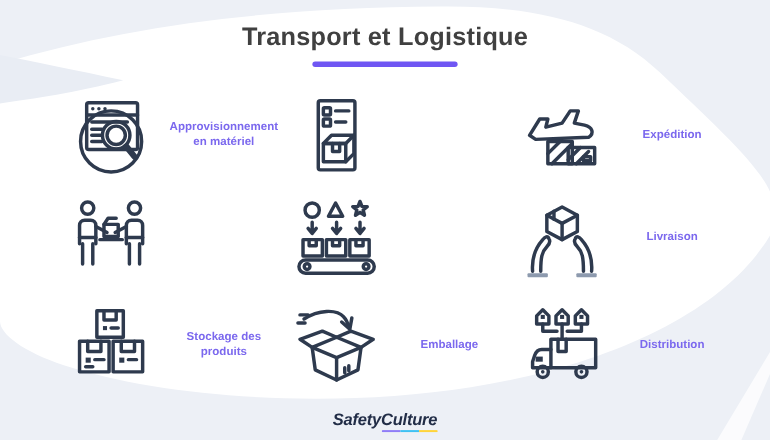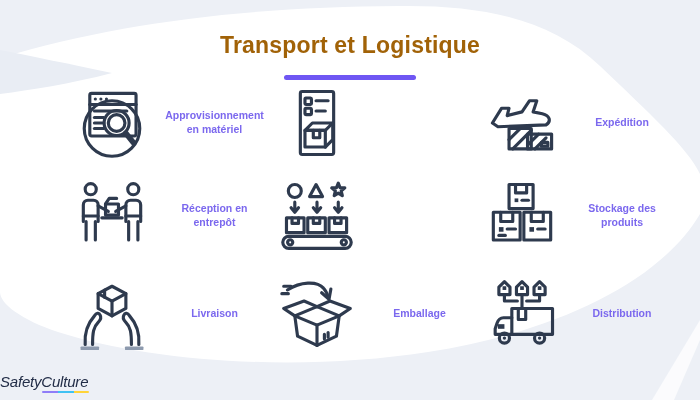--- a/index.html
+++ b/index.html
@@ -4,42 +4,42 @@
 <style>
   html,body{margin:0;padding:0;}
   .canvas{
     position:relative; width:700px; height:400px; overflow:hidden;
     background:#edf0f6;
     font-family:"Liberation Sans", sans-serif;
   }
   .bg-svg{position:absolute; left:0; top:0; width:700px; height:400px;}
   .title-block{position:absolute; top:16px; left:0; width:700px; text-align:center;}
   .title{
-    margin:16px; font-size:23px; font-weight:800; color:#a16207; letter-spacing:.2px;
+    margin:4px; font-size:23px; font-weight:800; color:#404040; letter-spacing:.2px;
   }
   .title-underline{
     width:132px; height:5px; border-radius:3px; background:#6f56f3; margin:9px auto 0;
   }
   .grid{
-    position:absolute; left:66px; top:78px; width:610px;
+    position:absolute; left:55px; top:78px; width:610px;
     display:grid; grid-template-columns:205px 205px 200px; grid-template-rows:90px 96px 100px;
   }
   .cell{display:flex; align-items:center;}
   .icon-wrap{width:92px; display:flex; justify-content:center; flex:0 0 92px;}
   .icon-wrap svg{width:74px; height:76px; overflow:visible;}
   .cell-label{
     flex:1; text-align:center; font-size:10.5px; font-weight:bold; color:#7b68ee;
     line-height:1.3; padding:0 4px;
   }
   .ic{stroke:#2e3a4e; fill:none; stroke-width:3.4; stroke-linecap:round; stroke-linejoin:round;}
   .fl{fill:#2e3a4e; stroke:none;}
   .gy{fill:#8d9aae; stroke:none;}
   .footer{
-    position:absolute; left:0; bottom:10px; width:700px; text-align:left;
-    font-size:15px; font-weight:400; font-style:italic; color:#222d47; letter-spacing:-.2px;
+    position:absolute; left:0; bottom:10px; width:700px; text-align:center;
+    font-size:15px; font-weight:700; font-style:italic; color:#222d47; letter-spacing:-.2px;
   }
   .brand-part{position:relative; display:inline-block;}
   .brand-underline{
     position:absolute; left:1px; right:-1px; bottom:-3px; height:2.5px; display:flex; border-radius:2px; overflow:hidden;
   }
   .brand-underline i{flex:1;}
   .seg-purple{background:#8f7df8;}
   .seg-blue{background:#3fc1f3;}
   .seg-yellow{background:#ffd43a;}
 </style>
@@ -124,21 +124,20 @@
           <path class="ic" d="M25,29 L36,35"></path>
           <path class="ic" d="M71,46 V28 C71,25 69,23 66,23 H60 C57,23 55,25 55,28 V46"></path>
           <path class="ic" d="M55,40 H71"></path>
           <path class="ic" d="M58,46 V66 M68,46 V66"></path>
           <path class="ic" d="M55,29 L44,35"></path>
           <rect class="ic" x="33" y="27" width="14" height="12"></rect>
           <path class="ic" d="M33,27 L37,21 L45,21"></path>
           <path class="ic" d="M29,42 H51"></path>
         </svg>
       </span>
-      <span class="cell-label">Réception en entrepôt</span>
     </div>
 
     <div class="cell">
       <span class="icon-wrap">
         <svg viewBox="0 0 80 80">
           <circle class="ic" cx="16" cy="13" r="7"></circle>
           <path class="ic" d="M39,6 L46,19 H32 Z"></path>
           <polygon class="ic" points="63,4.5 64.9,9.3 70.1,9.6 66.1,12.9 67.4,18 63,15.2 58.6,18 59.9,12.9 55.9,9.6 61.1,9.3"></polygon>
           <path class="ic" d="M16,25 V35 M12,31 L16,36 L20,31"></path>
           <path class="ic" d="M40,25 V35 M36,31 L40,36 L44,31"></path>
@@ -152,52 +151,52 @@
           <rect class="ic" x="3" y="62" width="74" height="13" rx="6.5"></rect>
           <circle class="ic" cx="11" cy="68.5" r="2.8"></circle>
           <circle class="ic" cx="69" cy="68.5" r="2.8"></circle>
         </svg>
       </span>
     </div>
 
     <div class="cell">
       <span class="icon-wrap">
         <svg viewBox="0 0 80 80">
+          <path class="ic" d="M40,10 L55,18 V34 L40,42 L25,34 V18 Z"></path>
+          <path class="ic" d="M25,18 L40,26 L55,18"></path>
+          <path class="ic" d="M40,26 V42"></path>
+          <path class="ic" d="M32,14 L32,22"></path>
+          <path class="ic" d="M11,73 C10,60 13,51 21,42 C23,39 26,38 27,41 C29,44 27,47 25,49 C20,54 19,60 19,73"></path>
+          <path class="ic" d="M69,73 C70,60 67,51 59,42 C57,39 54,38 53,41 C51,44 53,47 55,49 C60,54 61,60 61,73"></path>
+          <rect class="gy" x="6" y="75" width="20" height="4" rx="1"></rect>
+          <rect class="gy" x="54" y="75" width="20" height="4" rx="1"></rect>
+        </svg>
+      </span>
+      <span class="cell-label">Livraison</span>
+    </div>
+
+    <div class="cell">
+      <span class="icon-wrap">
+        <svg viewBox="0 0 80 80">
           <rect class="ic" x="26" y="6" width="26" height="26"></rect>
           <path class="ic" d="M33,6 V15 H45 V6"></path>
           <rect class="fl" x="32" y="21" width="4" height="4"></rect>
           <path class="ic" d="M40,23 H47"></path>
           <rect class="ic" x="9" y="36" width="29" height="30" fill="#fff"></rect>
           <path class="ic" d="M17,36 V46 H30 V36"></path>
           <rect class="fl" x="15" y="52" width="5" height="5"></rect>
           <path class="ic" d="M24,54 H33"></path>
           <path class="ic" d="M15,61 H22"></path>
           <rect class="ic" x="42" y="36" width="29" height="30" fill="#fff"></rect>
           <path class="ic" d="M50,36 V46 H63 V36"></path>
           <rect class="fl" x="48" y="52" width="5" height="5"></rect>
           <path class="ic" d="M57,54 H65"></path>
         </svg>
       </span>
       <span class="cell-label">Stockage des produits</span>
-    </div>
-
-    <div class="cell">
-      <span class="icon-wrap">
-        <svg viewBox="0 0 80 80">
-          <path class="ic" d="M40,10 L55,18 V34 L40,42 L25,34 V18 Z"></path>
-          <path class="ic" d="M25,18 L40,26 L55,18"></path>
-          <path class="ic" d="M40,26 V42"></path>
-          <path class="ic" d="M32,14 L32,22"></path>
-          <path class="ic" d="M11,73 C10,60 13,51 21,42 C23,39 26,38 27,41 C29,44 27,47 25,49 C20,54 19,60 19,73"></path>
-          <path class="ic" d="M69,73 C70,60 67,51 59,42 C57,39 54,38 53,41 C51,44 53,47 55,49 C60,54 61,60 61,73"></path>
-          <rect class="gy" x="6" y="75" width="20" height="4" rx="1"></rect>
-          <rect class="gy" x="54" y="75" width="20" height="4" rx="1"></rect>
-        </svg>
-      </span>
-      <span class="cell-label">Livraison</span>
     </div>
 
     <div class="cell">
       <span class="icon-wrap">
         <svg viewBox="0 0 80 80">
           <path class="ic" d="M8,14 C22,5 40,4 47,12 C50,15 51,18 52,22"></path>
           <path class="ic" d="M45,17 L53,24 L55,13"></path>
           <path class="ic" d="M4,10 H12 M2,18 H9"></path>
           <path class="ic" d="M40,32 L64,42 L40,52 L16,42 Z"></path>
           <path class="ic" d="M16,42 L4,34 L26,26 L40,32"></path>

